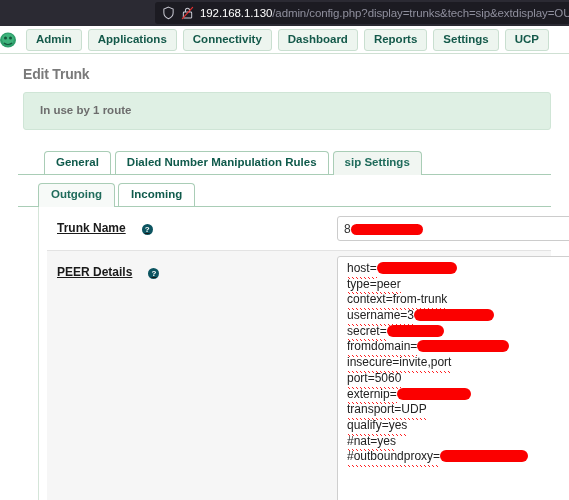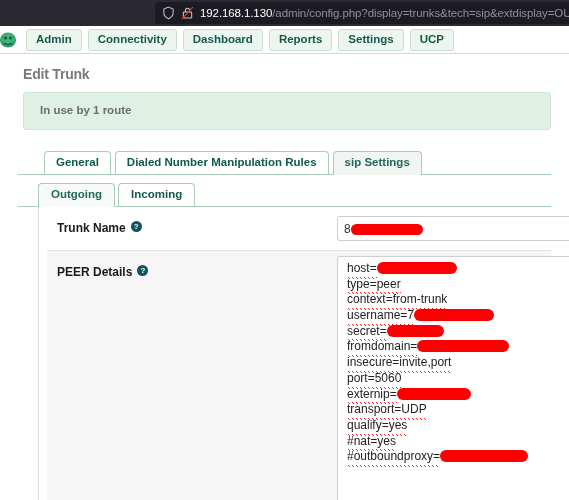--- a/index.html
+++ b/index.html
@@ -173,22 +173,23 @@
   }
   .form-row.striped { background: #f6f6f6; }
   .form-row .label {
     flex: 0 0 auto;
     width: 290px;
     font-size: 12px;
     font-weight: bold;
     color: #1a1a1a;
     padding: 14px 0 13px 10px;
     display: flex;
-    align-items: flex-start;
-    gap: 5px;
+    align-items: flex-end;
+    gap: 16px;
+    text-decoration: underline;
   }
   .help-icon {
     display: inline-flex;
     align-items: center; justify-content: center;
     width: 11px; height: 11px;
     border-radius: 50%;
     background: #0c5460;
     color: #ffffff;
     font-size: 8px;
     font-weight: bold;
@@ -302,20 +303,21 @@
   <div id="fpbx-logo">
     <svg width="20" height="20" viewBox="0 0 20 20">
       <ellipse cx="10" cy="10" rx="8" ry="7.5" fill="#2e9e6b"></ellipse>
       <ellipse cx="10" cy="9" rx="6" ry="5.5" fill="#3fb37c"></ellipse>
       <circle cx="7.5" cy="8" r="1.5" fill="#15563c"></circle>
       <circle cx="12.5" cy="8" r="1.5" fill="#15563c"></circle>
       <path d="M6 13 Q10 16 14 13" fill="none" stroke="#15563c" stroke-width="1.2"></path>
     </svg>
   </div>
   <div class="nav-item">Admin</div>
+  <div class="nav-item">Applications</div>
   <div class="nav-item">Connectivity</div>
   <div class="nav-item">Dashboard</div>
   <div class="nav-item">Reports</div>
   <div class="nav-item">Settings</div>
   <div class="nav-item">UCP</div>
 </div>
 
 <div id="page">
 
   <div id="page-title">Edit Trunk</div>
@@ -348,21 +350,21 @@
     <div class="form-row striped" id="peer-row">
       <div class="label">
         <span>PEER Details</span>
         <span class="help-icon">?</span>
       </div>
       <div class="control">
         <div id="peer-details-textarea">
             <span class="ta-line"><span class="squig">host=</span><span class="redact-ta" style="width: 80px;"></span></span>
             <span class="ta-line"><span class="squig">type=peer</span></span>
             <span class="ta-line"><span class="squig">context=from-trunk</span></span>
-            <span class="ta-line"><span class="squig">username=7</span><span class="redact-ta" style="width: 80px;"></span></span>
+            <span class="ta-line"><span class="squig">username=3</span><span class="redact-ta" style="width: 80px;"></span></span>
             <span class="ta-line"><span class="squig">secret=</span><span class="redact-ta" style="width: 57px;"></span></span>
             <span class="ta-line"><span class="squig">fromdomain=</span><span class="redact-ta" style="width: 92px;"></span></span>
             <span class="ta-line"><span class="squig">insecure=invite,port</span></span>
             <span class="ta-line"><span class="squig">port=5060</span></span>
             <span class="ta-line"><span class="squig">externip=</span><span class="redact-ta" style="width: 74px;"></span></span>
             <span class="ta-line"><span class="squig">transport=UDP</span></span>
             <span class="ta-line"><span class="squig">qualify=yes</span></span>
             <span class="ta-line"><span class="squig">#nat=yes</span></span>
             <span class="ta-line"><span class="squig">#outboundproxy=</span><span class="redact-ta" style="width: 88px;"></span></span>
           </div>

